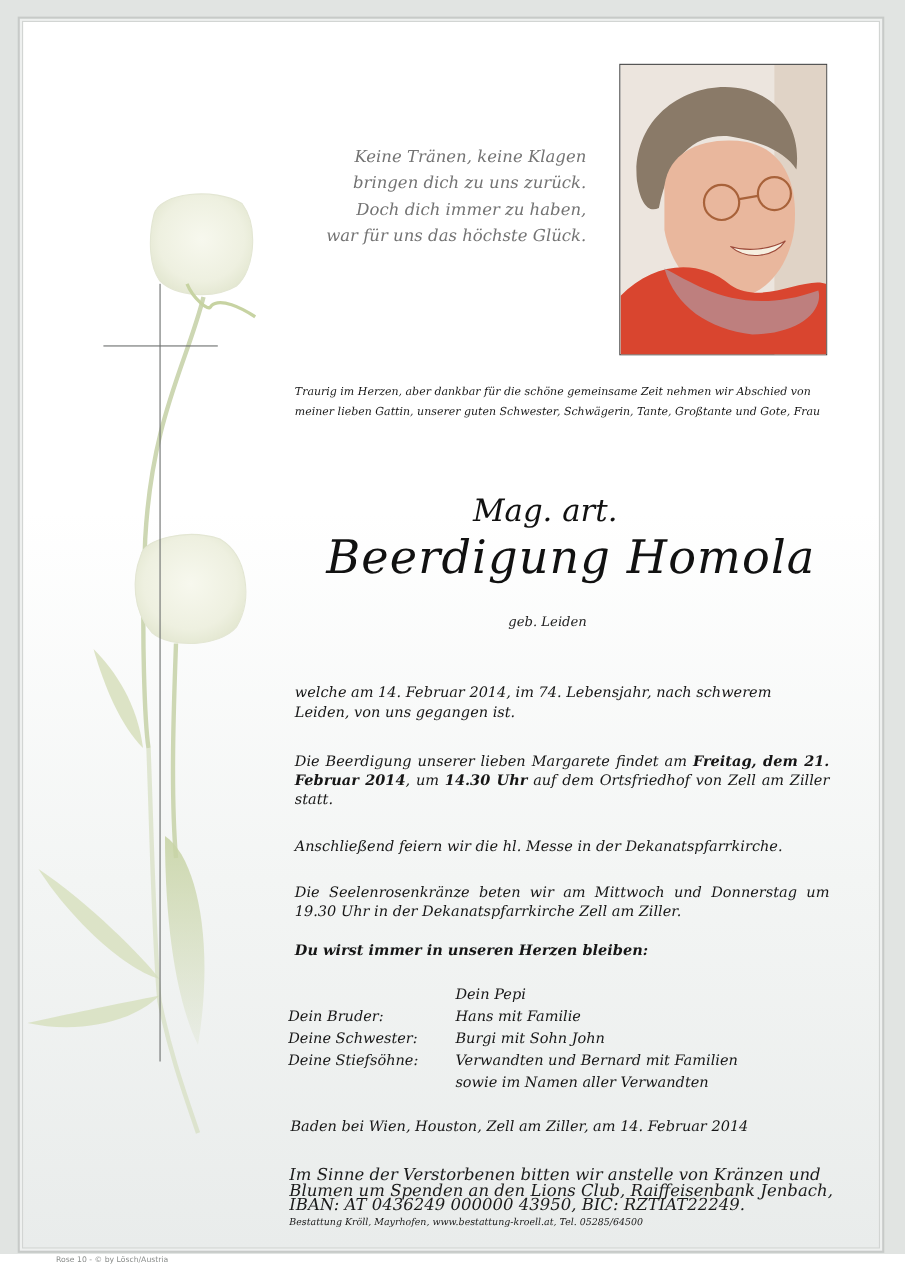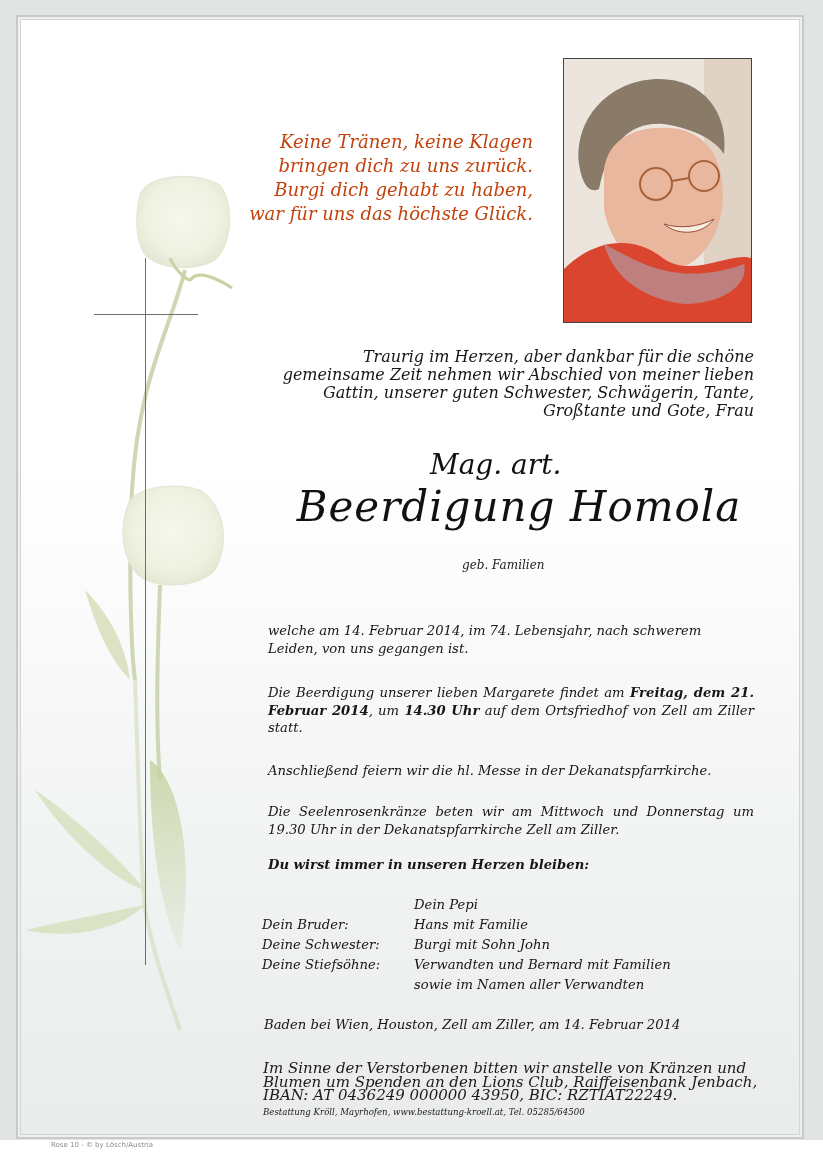--- a/index.html
+++ b/index.html
@@ -31,37 +31,37 @@
 
   
   .flower-art { position: absolute; left: 20px; top: 160px; width: 240px; height: 880px; }
   .cross-v { position: absolute; left: 145px; top: 258px; width: 1px; height: 707px; background: #6d6f6e; }
   .cross-h { position: absolute; left: 94px; top: 314px; width: 104px; height: 1px; background: #6d6f6e; }
 
   
   .verse {
     position: absolute; right: 290px; top: 130px; text-align: right;
     font-family: "DejaVu Serif", "Liberation Serif", serif; font-style: italic;
-    font-size: 18px; line-height: 24px; color: #c2410c;
+    font-size: 15px; line-height: 24px; color: #737373;
   }
   .verse div { white-space: nowrap; }
 
   
   .portrait {
     position: absolute; left: 563px; top: 58px; width: 189px; height: 265px;
     border: 1px solid #444; box-sizing: border-box; overflow: hidden;
     background: linear-gradient(135deg, #f0ebe6 0%, #e6ddd4 60%, #d9cdc2 100%);
   }
 
   .text-block {
     position: absolute; left: 268px; width: 486px;
     font-family: "DejaVu Serif", "Liberation Serif", serif; font-style: italic;
     font-size: 13.2px; line-height: 17.5px; color: #161616;
   }
-  .intro { top: 348px; font-size: 16px; line-height: 18px; text-align: right; }
+  .intro { top: 348px; font-size: 10px; line-height: 18px; }
   .title-small {
     position: absolute; left: 430px; top: 448px; width: 150px;
     font-family: "DejaVu Serif", "Liberation Serif", serif; font-style: italic;
     font-size: 28px; color: #111;
   }
   .name {
     position: absolute; left: 284px; top: 482px; width: 470px; text-align: center;
     font-family: "DejaVu Serif", "Liberation Serif", serif; font-style: italic;
     font-size: 42px; letter-spacing: 1px; color: #111; white-space: nowrap;
   }
@@ -130,21 +130,21 @@
   <path d="M65 430 C 85 450, 105 480, 110 520 C 90 500, 75 465, 65 430 Z" fill="#d4ddb8" opacity="0.8"></path>
   <path d="M115 520 C 118 600, 120 700, 125 750 C 135 800, 150 840, 160 870" stroke="#d6dec0" stroke-width="4" fill="none" opacity="0.7"></path>
 </svg>
 
 <div class="cross-v"></div>
 <div class="cross-h"></div>
 
 <div class="verse">
   <div>Keine Tränen, keine Klagen</div>
   <div>bringen dich zu uns zurück.</div>
-  <div>Burgi dich gehabt zu haben,</div>
+  <div>Doch dich immer zu haben,</div>
   <div>war für uns das höchste Glück.</div>
 </div>
 
 <div class="portrait">
   <svg width="189" height="265" viewBox="0 0 189 265">
     <rect x="0" y="0" width="189" height="265" fill="#ece5de"></rect>
     <rect x="140" y="0" width="49" height="265" fill="#e0d3c6"></rect>
 
     <path d="M15 105 C 10 55, 50 20, 95 20 C 140 20, 165 55, 160 95 C 150 80, 130 70, 100 65 C 70 62, 45 80, 35 130 C 25 135, 18 125, 15 105 Z" fill="#8a7a68"></path>
 
@@ -158,21 +158,21 @@
 
     <path d="M0 210 C 30 180, 70 175, 100 200 C 130 220, 170 190, 189 200 L 189 265 L 0 265 Z" fill="#d9452f"></path>
     <path d="M40 185 C 70 200, 110 230, 180 205 C 185 225, 160 245, 120 245 C 80 240, 50 220, 40 185 Z" fill="#b88a8c" opacity="0.85"></path>
   </svg>
 </div>
 
 <div class="text-block intro">Traurig im Herzen, aber dankbar für die schöne gemeinsame Zeit nehmen wir Abschied von meiner lieben Gattin, unserer guten Schwester, Schwägerin, Tante, Großtante und Gote, Frau</div>
 
 <div class="title-small">Mag. art.</div>
 <div class="name">Beerdigung Homola</div>
-<div class="maiden">geb. Familien</div>
+<div class="maiden">geb. Leiden</div>
 
 <div class="text-block p1">welche am 14. Februar 2014, im 74. Lebensjahr, nach schwerem Leiden, von uns gegangen ist.</div>
 
 <div class="text-block p2">
   <span>Die Beerdigung unserer lieben Margarete findet am </span><b>Freitag, dem 21. Februar 2014</b><span>, um </span><b>14.30 Uhr</b><span> auf dem Ortsfriedhof von Zell am Ziller statt.</span>
 </div>
 
 <div class="text-block p3">Anschließend feiern wir die hl. Messe in der Dekanatspfarrkirche.</div>
 <div class="text-block p4">Die Seelenrosenkränze beten wir am Mittwoch und Donnerstag um 19.30 Uhr in der Dekanatspfarrkirche Zell am Ziller.</div>
 <div class="text-block p5">Du wirst immer in unseren Herzen bleiben:</div>

